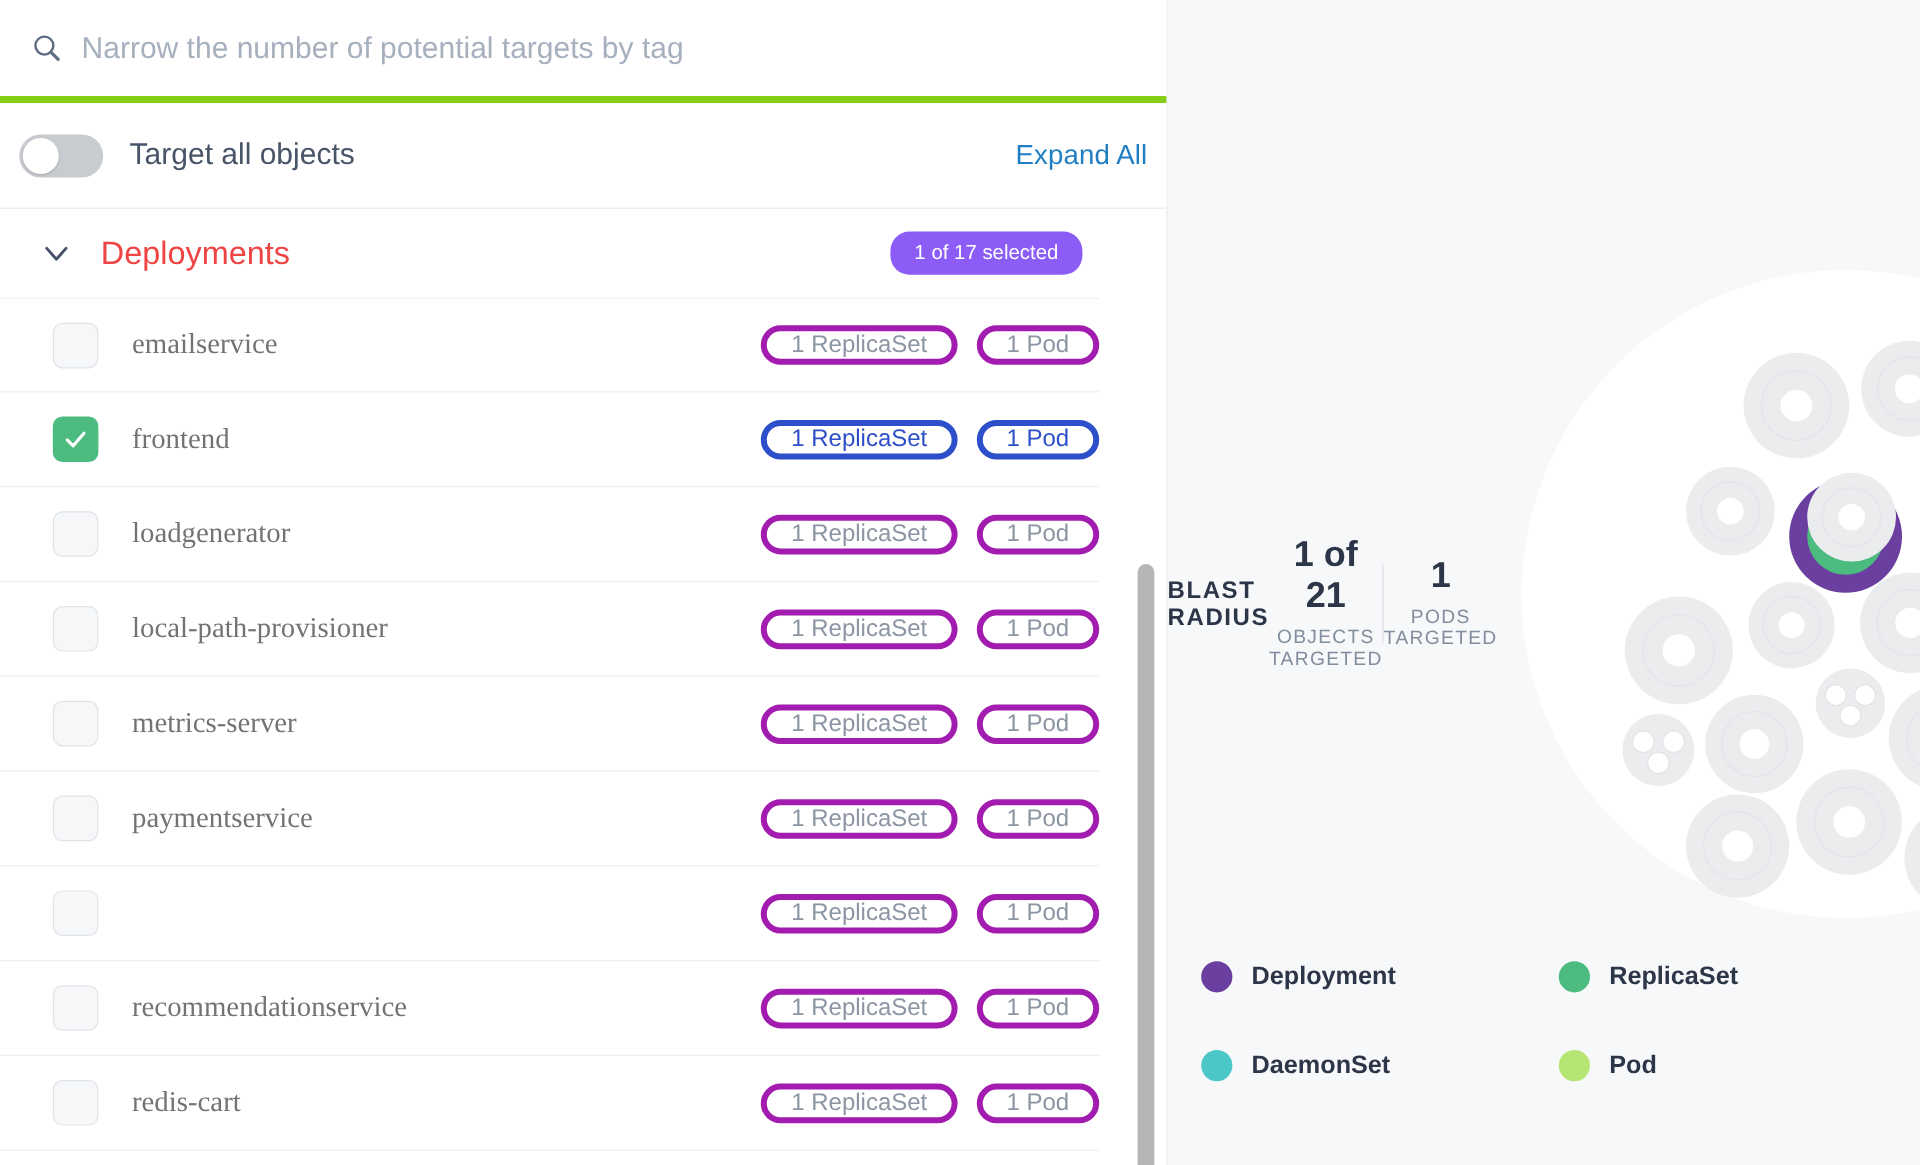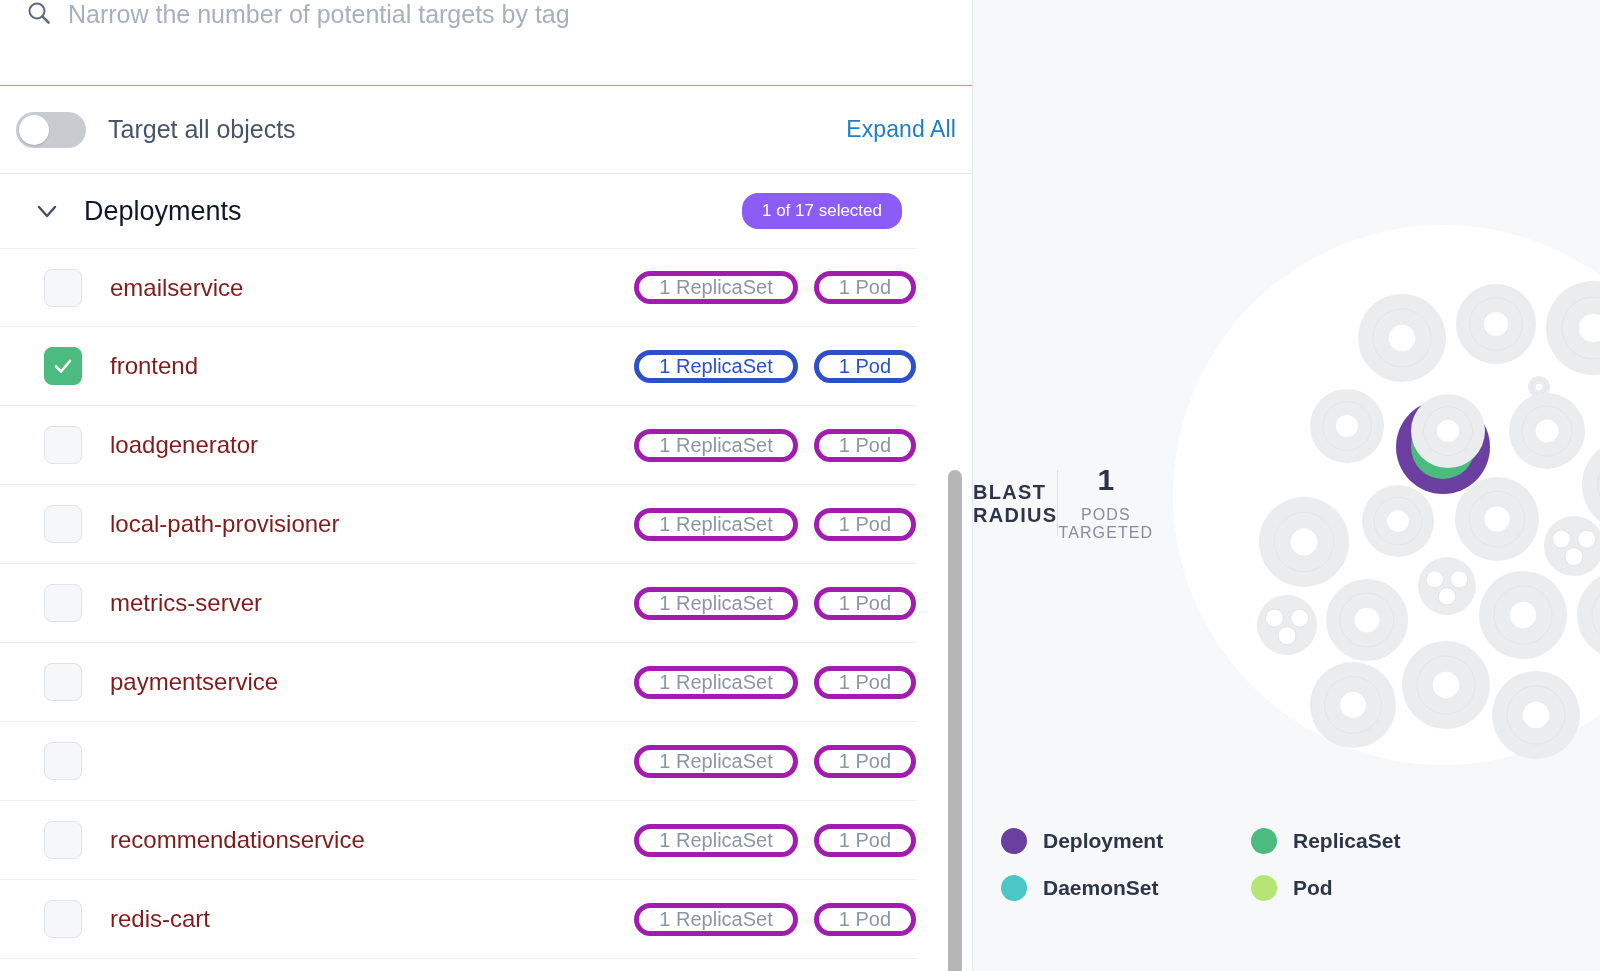--- a/index.html
+++ b/index.html
@@ -16,23 +16,23 @@
     width: 973px; height: 971px;
     background: #ffffff;
     border-right: 1px solid #e3e6eb;
     display: flex; flex-direction: column;
     position: relative;
   }
 
   
   .search-row {
     height: 86px; min-height: 86px;
-    display: flex; align-items: flex-start;
+    display: flex; align-items: center;
     padding: 0 26px;
-    border-bottom: 1px solid #84cc16;
+    border-bottom: 6px solid #84cc16;
     background: #fff;
   }
   .search-icon { width: 26px; height: 26px; flex: 0 0 auto; margin-right: 16px; }
   .search-input {
     border: none; outline: none; background: transparent;
     font-family: "Liberation Sans", sans-serif;
     font-size: 25px; color: #2e3b4e; width: 100%;
   }
   .search-input::placeholder { color: #a7b0be; }
 
@@ -63,21 +63,21 @@
     cursor: pointer; letter-spacing: .1px;
   }
 
   
   .section-head {
     height: 74px; min-height: 74px;
     display: flex; align-items: center;
     padding: 0 26px 0 34px;
   }
   .chevron { width: 26px; height: 26px; margin-right: 24px; flex: 0 0 auto; cursor: pointer; }
-  .section-title { font-size: 27px; color: #0f172a; font-weight: 400; }
+  .section-title { font-size: 27px; color: #ef4444; font-weight: 400; }
   .selected-badge {
     margin-left: auto; margin-right: 44px;
     background: #8b5cf6; color: #ffffff;
     font-size: 17px; border-radius: 16px;
     padding: 8px 20px; white-space: nowrap;
   }
 
   
   .list-wrap { flex: 1; position: relative; overflow: hidden; }
   .list { position: relative; }
@@ -89,21 +89,21 @@
   .row:first-child { border-top: 1px solid #eceef1; }
   .cbox {
     width: 38px; height: 38px; border-radius: 8px; flex: 0 0 auto;
     background: #f6f7f8; border: 1px solid #e0e3e7; cursor: pointer;
     display: flex; align-items: center; justify-content: center;
   }
   .cbox.checked { background: #4cbb7f; border-color: #4cbb7f; }
   .cbox .tick { display: none; }
   .cbox.checked .tick { display: block; }
   .row-name {
-    margin-left: 28px; font-size: 24px; color: #7f1d1d;
+    margin-left: 28px; font-size: 24px; color: #737373; font-family: Liberation Serif, serif;
   }
   .pills { margin-left: auto; display: flex; gap: 16px; }
   .pill {
     border: 5px solid #a21caf; color: #8c95a4;
     font-size: 20px; border-radius: 22px;
     padding: 0 20px; white-space: nowrap; cursor: pointer;
     background: #fff;
   }
   .row.selected .pill { border-color: #2d4fc9; color: #2d4fc9; }
 
@@ -142,21 +142,21 @@
 
   .bubble-area {
     margin-top: 18px; width: 580px; height: 540px; position: relative;
   }
   .bubble-area svg { display: block; }
 
   .legend {
     position: absolute; left: 28px; bottom: 70px;
     width: 560px;
     display: grid; grid-template-columns: 250px 250px;
-    row-gap: 21px; column-gap: 0;
+    row-gap: 21px; column-gap: 0; gap: 48px;
   }
   .legend-item { display: flex; align-items: center; }
   .dot { width: 26px; height: 26px; border-radius: 50%; flex: 0 0 auto; }
   .legend-label {
     margin-left: 16px; font-size: 21px; font-weight: bold; color: #2d3648;
   }
 </style>
 </head>
 <body>
 
@@ -274,20 +274,24 @@
         <div class="thumb" style="top:222px; height:510px;"></div>
       </div>
     </div>
   </div>
 
   <div class="right-panel">
 
     <div class="br-title">BLAST RADIUS</div>
 
     <div class="stats">
+      <div class="stat">
+        <div class="num">1 of 21</div>
+        <div class="lbl">OBJECTS TARGETED</div>
+      </div>
       <div class="stat-div"></div>
       <div class="stat">
         <div class="num">1</div>
         <div class="lbl">PODS TARGETED</div>
       </div>
     </div>
 
     <div class="bubble-area">
       <svg id="bubble-svg" width="580" height="540" viewBox="0 0 580 540">
           <circle cx="290" cy="270" r="270" fill="#ffffff"></circle>

